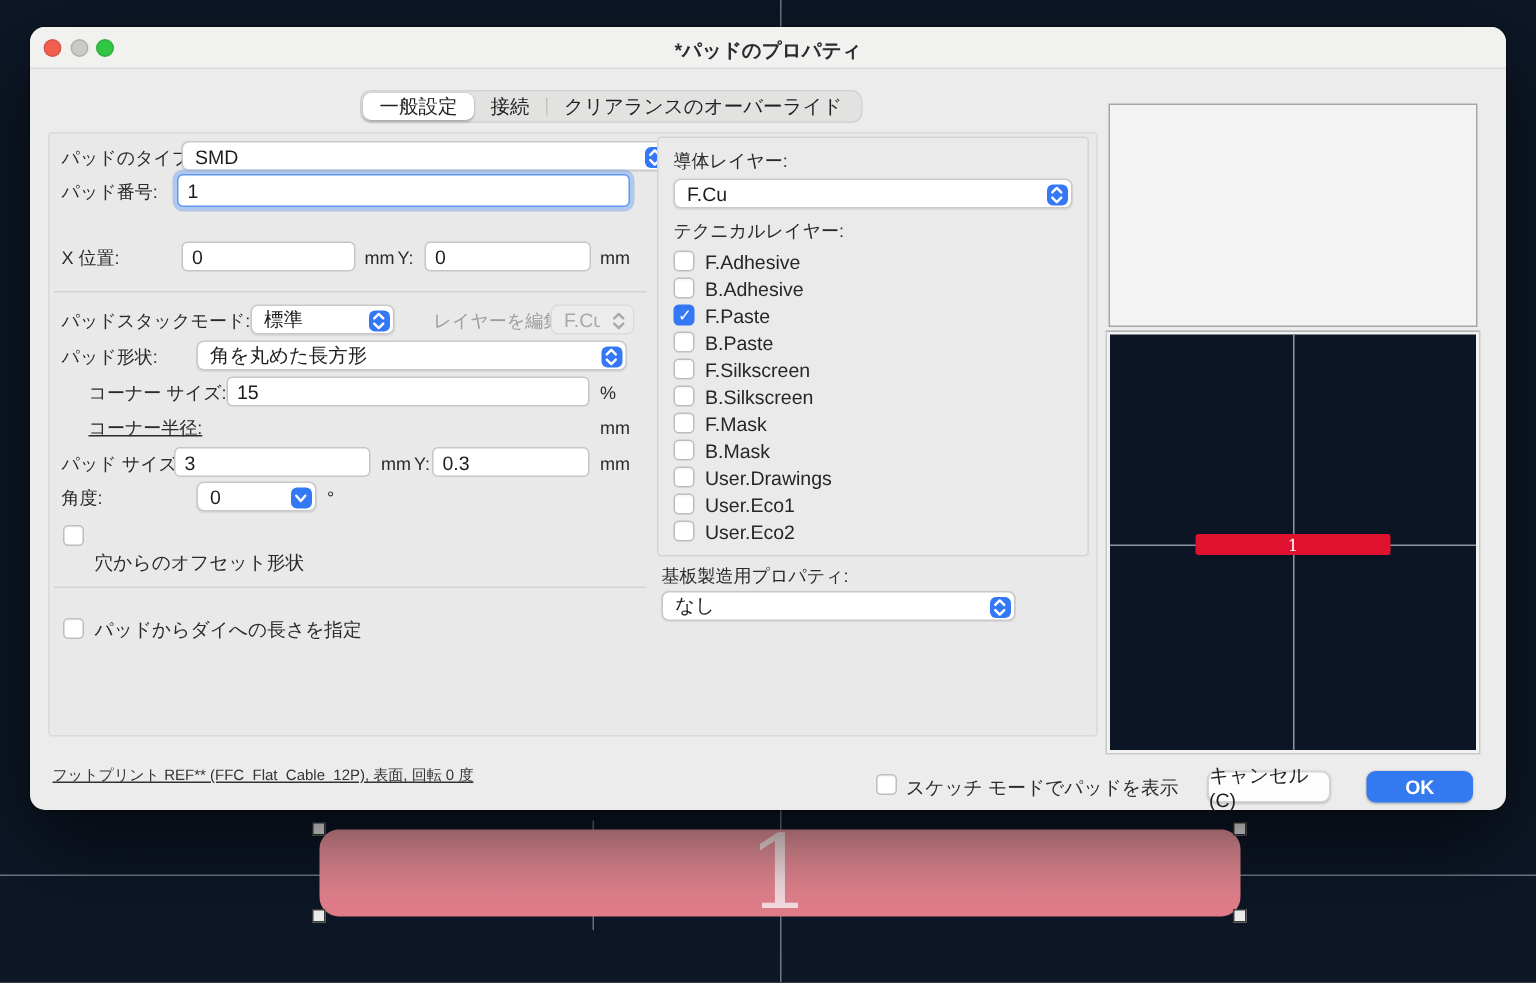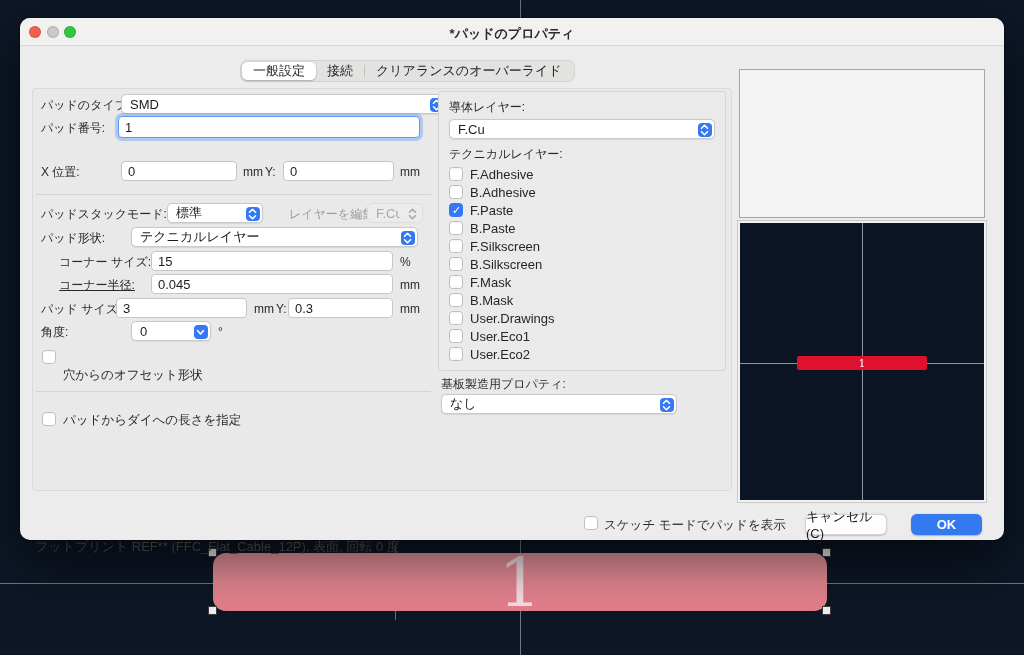--- a/index.html
+++ b/index.html
@@ -69,21 +69,21 @@
   .preview-top{position:absolute;left:719px;top:51px;width:246px;height:149px;background:#f3f3f4;
                border:1px solid #a5a5a5;}
   .preview-bottom{position:absolute;left:718px;top:203px;width:248px;height:281px;background:#0b1524;
                border:2px solid #f2f2f2;box-shadow:0 0 0 1px #c9c9c9;overflow:hidden;}
   .pv-cross-v{position:absolute;left:122px;top:0;width:1px;height:277px;background:#8e959e;}
   .pv-cross-h{position:absolute;left:0;top:140px;width:244px;height:1px;background:#8e959e;}
   .pv-pad{position:absolute;left:57px;top:133px;width:130px;height:14px;border-radius:2px;background:#e0112f;
           display:flex;align-items:center;justify-content:center;}
   .pv-pad-label{font-family:"DejaVu Serif","Liberation Serif",serif;font-size:11px;color:#fff;line-height:1;}
   
-  .status{position:absolute;left:15px;top:520px;font-size:13px;color:#333;white-space:nowrap;}
+  .status{position:absolute;left:15px;top:492px;font-size:10px;color:#333;white-space:nowrap;text-decoration:underline;}
   .btn{position:absolute;height:21px;border-radius:6px;font-size:13px;display:flex;align-items:center;
        justify-content:center;font-family:inherit;}
   .btn.cancel{left:785px;top:496px;width:82px;background:#fdfdfd;border:.5px solid #d4d4d4;
        color:#1d1d1d;box-shadow:0 .5px 1.5px rgba(0,0,0,.18);}
   .btn.ok{left:891px;top:496px;width:71px;background:#337af0;border:none;color:#fff;font-weight:600;
        box-shadow:0 .5px 1.5px rgba(0,0,0,.25);}
 </style>
 </head>
 <body>
 
@@ -157,35 +157,34 @@
         <span class="stepper">
           <svg width="9" height="12" viewBox="0 0 9 12">
               <path d="M1.5 4.3 L4.5 1.3 L7.5 4.3" stroke="#a8a8a8" stroke-width="1.6" fill="none" stroke-linecap="round" stroke-linejoin="round"></path>
               <path d="M1.5 7.7 L4.5 10.7 L7.5 7.7" stroke="#a8a8a8" stroke-width="1.6" fill="none" stroke-linecap="round" stroke-linejoin="round"></path>
             </svg>
         </span>
       </div>
 
       <span class="lbl" style="left:8px;top:142px;">パッド形状:</span>
       <div class="popup" style="left:98px;top:138px;width:287px;">
-        <span class="popup-text">テクニカルレイヤー</span>
+        <span class="popup-text">角を丸めた長方形</span>
         <span class="stepper">
           <svg width="9" height="12" viewBox="0 0 9 12">
               <path d="M1.5 4.3 L4.5 1.3 L7.5 4.3" stroke="#fff" stroke-width="1.6" fill="none" stroke-linecap="round" stroke-linejoin="round"></path>
               <path d="M1.5 7.7 L4.5 10.7 L7.5 7.7" stroke="#fff" stroke-width="1.6" fill="none" stroke-linecap="round" stroke-linejoin="round"></path>
             </svg>
         </span>
       </div>
 
       <span class="lbl" style="left:26px;top:166px;">コーナー サイズ:</span>
       <input class="tf" style="left: 118px; top: 162px; width: 242px; height: 20px;" value="15">
       <span class="unit" style="left:367px;top:166px;">%</span>
 
       <span class="lbl" style="left:26px;top:189px;text-decoration:underline;">コーナー半径:</span>
-      <input class="tf" style="left: 118px; top: 185px; width: 242px; height: 20px;" value="0.045">
       <span class="unit" style="left:367px;top:189px;">mm</span>
 
       <span class="lbl" style="left:8px;top:213px;">パッド サイズ X:</span>
       <input class="tf" style="left: 83px; top: 209px; width: 131px; height: 20px;" value="3">
       <span class="unit" style="left:221px;top:213px;">mm</span>
       <span class="lbl" style="left:243px;top:213px;">Y:</span>
       <input class="tf" style="left: 255px; top: 209px; width: 105px; height: 20px;" value="0.3">
       <span class="unit" style="left:367px;top:213px;">mm</span>
 
       <span class="lbl" style="left:8px;top:236px;">角度:</span>

